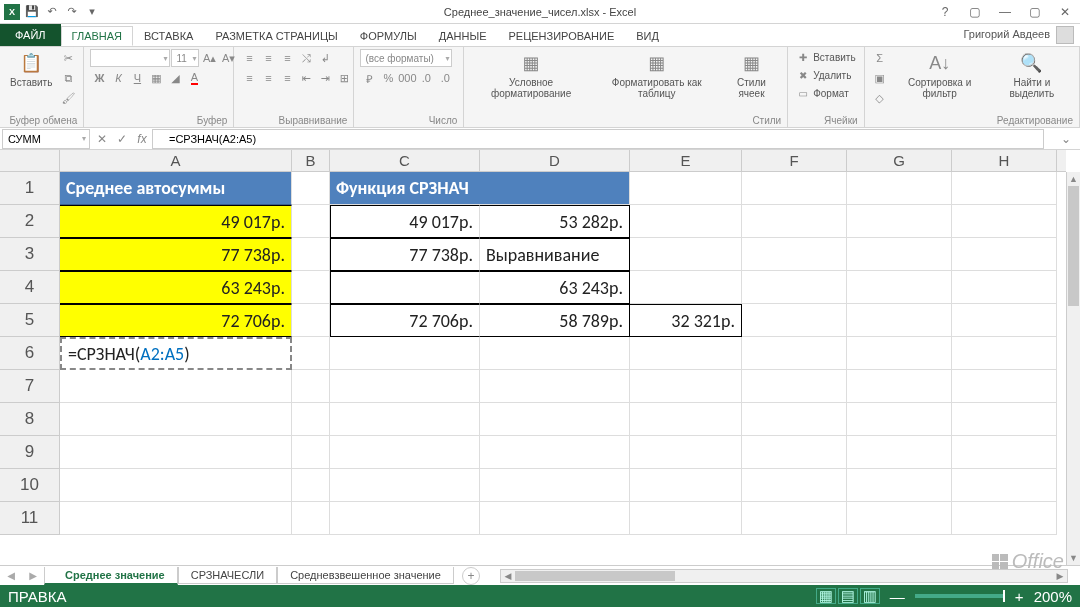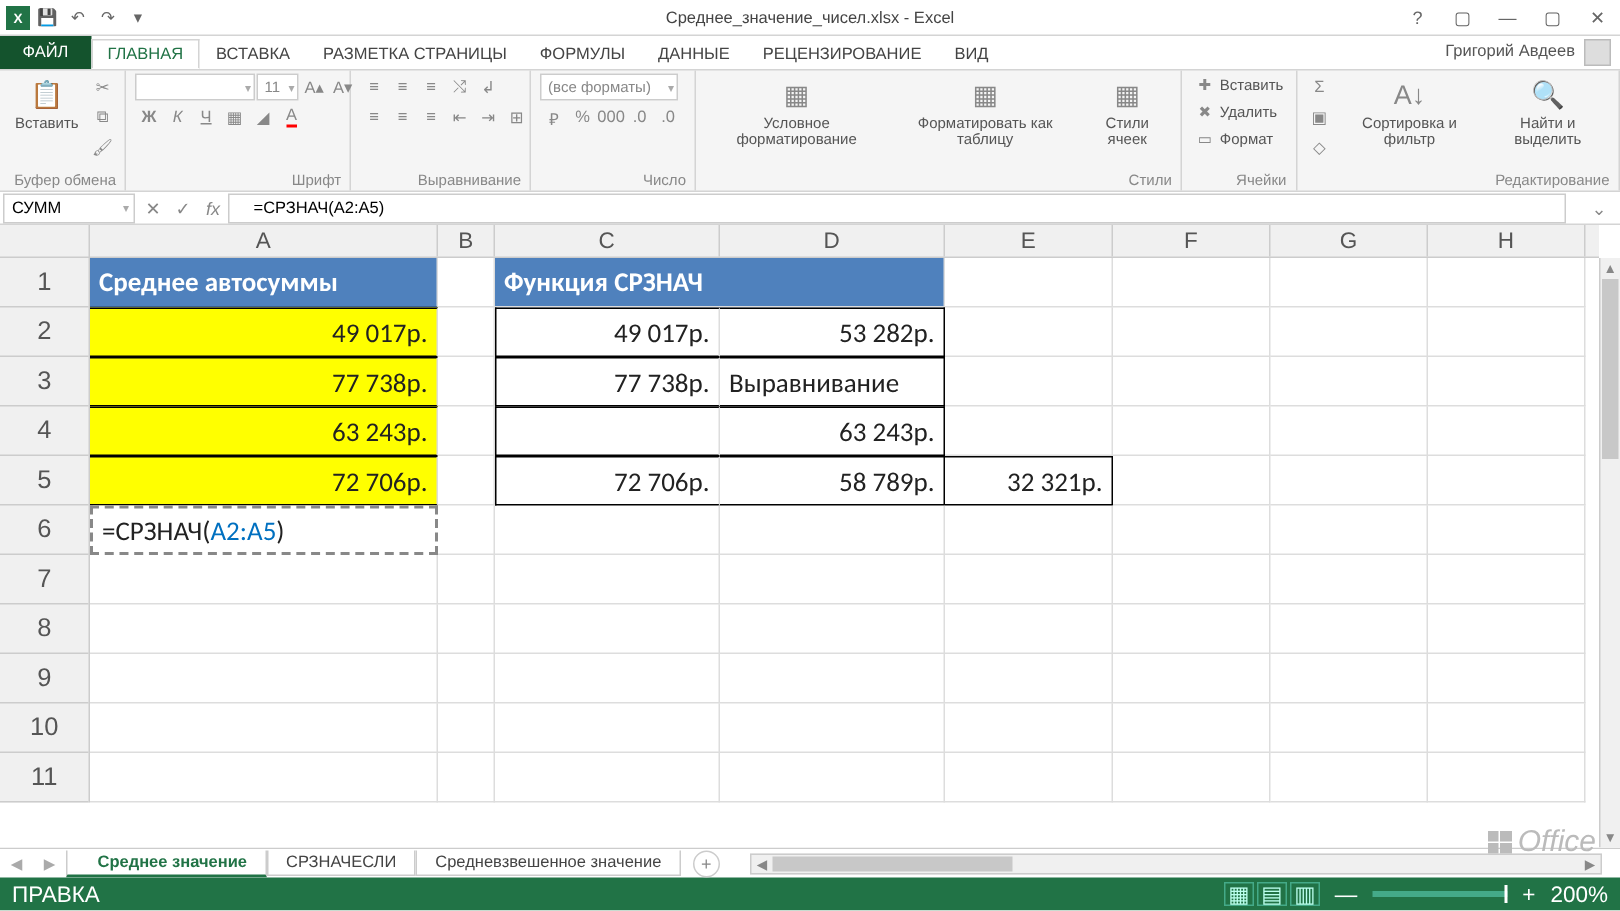--- a/index.html
+++ b/index.html
@@ -161,21 +161,21 @@
         <div class="small-btn">
             <u>Ч</u>
           </div>
         <div class="small-btn">▦</div>
         <div class="small-btn">◢</div>
         <div class="small-btn">
             <span style="border-bottom:2px solid red">A</span>
           </div>
       </div>
     </div>
-    <div class="ribbon-group-label">Шрифт</div>
+    <div class="ribbon-group-label">Буфер</div>
   </div>
 
   <div class="ribbon-group" style="min-width:120px">
     <div class="ribbon-controls" style="flex-direction:column;gap:2px;">
       <div class="small-row">
         <div class="small-btn">≡</div>
         <div class="small-btn">≡</div>
         <div class="small-btn">≡</div>
         <div class="small-btn">⤭</div>
         <div class="small-btn">↲</div>

